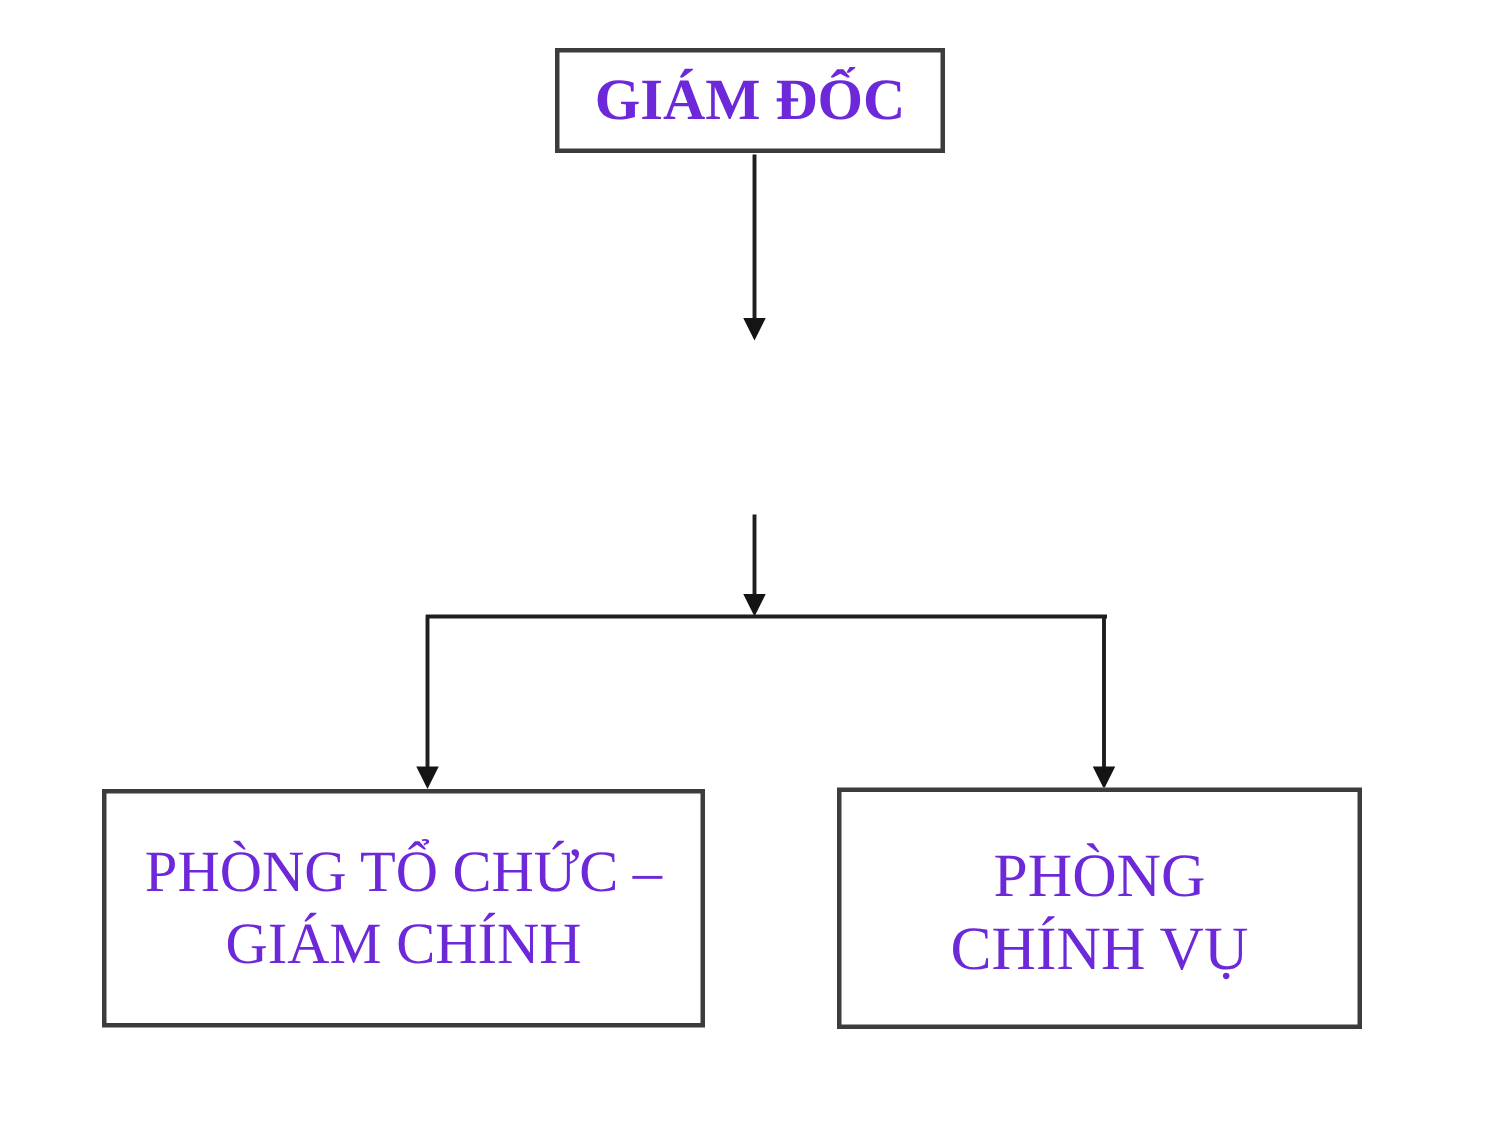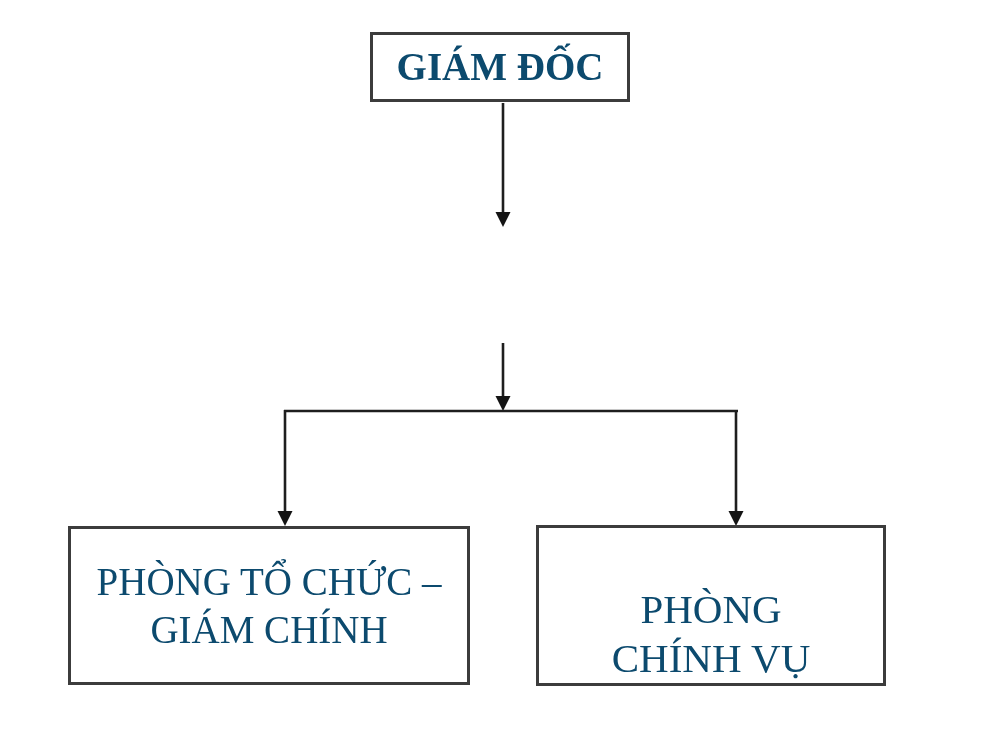--- a/index.html
+++ b/index.html
@@ -22,39 +22,39 @@
   .node {
     position: absolute;
     box-sizing: border-box;
     border: 3px solid #3c3c3c;
     background: #ffffff;
     display: flex;
     flex-direction: column;
     align-items: center;
     justify-content: center;
     text-align: center;
-    color: #0c4a6e;
+    color: #6d28d9;
   }
   .node-line { display: block; width: 100%; }
   .node--director {
     left: 370px; top: 32px; width: 260px; height: 70px;
     font-weight: bold; font-size: 39px; line-height: 44px;
   }
   .node--deputy {
     left: 367px; top: 227px; width: 272px; height: 116px;
     font-weight: bold; font-size: 39px; line-height: 51px;
   }
   .node--admin {
     left: 68px; top: 526px; width: 402px; height: 159px;
     font-weight: normal; font-size: 39px; line-height: 48px;
   }
   .node--professional {
-    left: 536px; top: 525px; width: 350px; height: 161px;
+    left: 558px; top: 525px; width: 350px; height: 161px;
     font-weight: normal; font-size: 41px; line-height: 49px;
-    justify-content: flex-end;
+    justify-content: center;
     padding-top: 5px;
   }
 </style>
 </head>
 <body>
 
 <div class="canvas">
 
   <svg class="connectors" viewBox="0 0 1000 750" xmlns="http://www.w3.org/2000/svg" aria-hidden="true">
 

